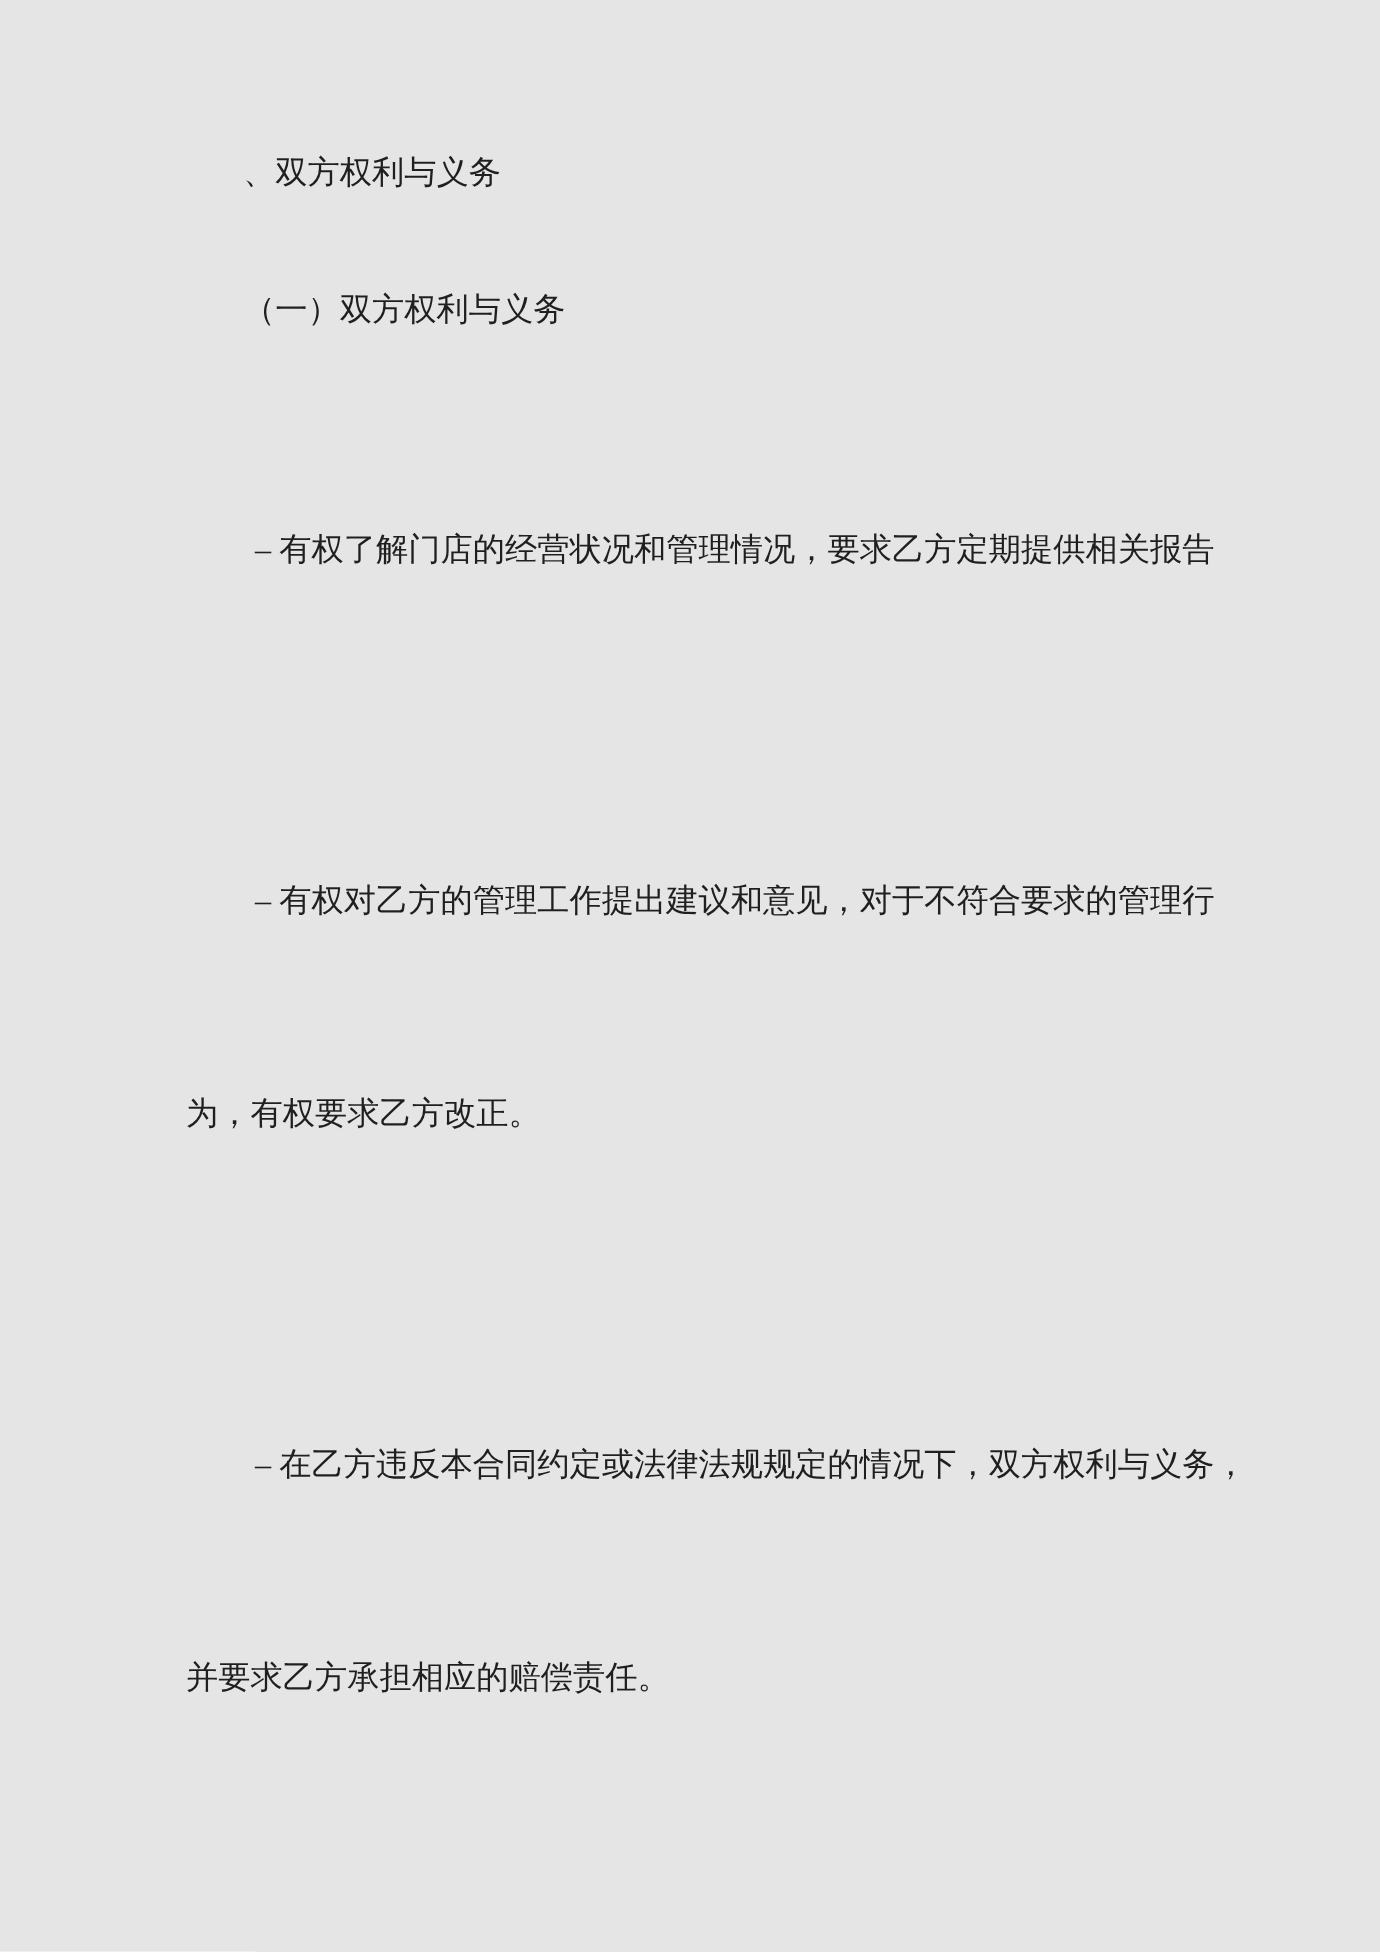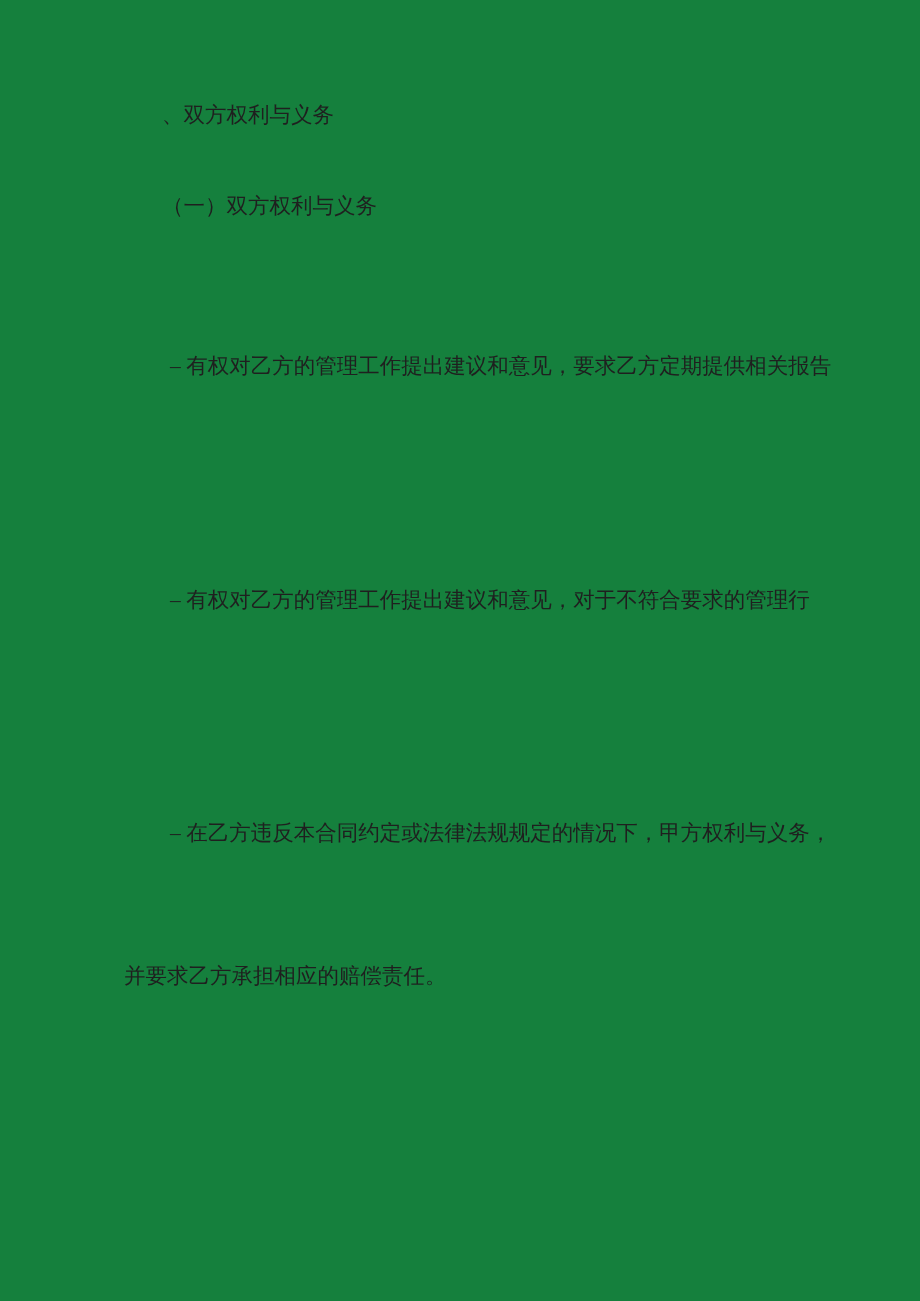--- a/index.html
+++ b/index.html
@@ -12,21 +12,21 @@
     height: 1301px;
     overflow: hidden;
     font-family: "Liberation Serif", "DejaVu Serif", serif;
     color: #1f1f1f;
   }
   .page {
     box-sizing: border-box;
     width: 920px;
     height: 1301px;
     padding: 92px 72px 0 124px;
-    background: #15803d;
+    background: #e5e5e5;
   }
   .block {
     font-size: 21.5px;
     line-height: 47.5px;
     white-space: pre;
   }
   
   .section-heading, .sub-heading { margin-left: 38px; }
   .num-heading { margin-left: 11px; }
   .num-heading .num { margin-right: 7px; }
@@ -43,25 +43,26 @@
 <body>
 
 <div class="page">
 
   <div class="block section-heading">、双方权利与义务</div>
 
   <div class="block sub-heading mt43">（一）双方权利与义务</div>
 
 
   <div class="block para mt18">
-    <div class="line first">– 有权对乙方的管理工作提出建议和意见，要求乙方定期提供相关报告</div>
+    <div class="line first">– 有权了解门店的经营状况和管理情况，要求乙方定期提供相关报告</div>
   </div>
 
   <div class="block para mtn4">
     <div class="line first">– 有权对乙方的管理工作提出建议和意见，对于不符合要求的管理行</div>
+    <div class="line">为，有权要求乙方改正。</div>
   </div>
 
   <div class="block para mtn4">
-    <div class="line first">– 在乙方违反本合同约定或法律法规规定的情况下，甲方权利与义务，</div>
+    <div class="line first">– 在乙方违反本合同约定或法律法规规定的情况下，双方权利与义务，</div>
     <div class="line">并要求乙方承担相应的赔偿责任。</div>
   </div>
 
 </div>
 
 </body></html>

